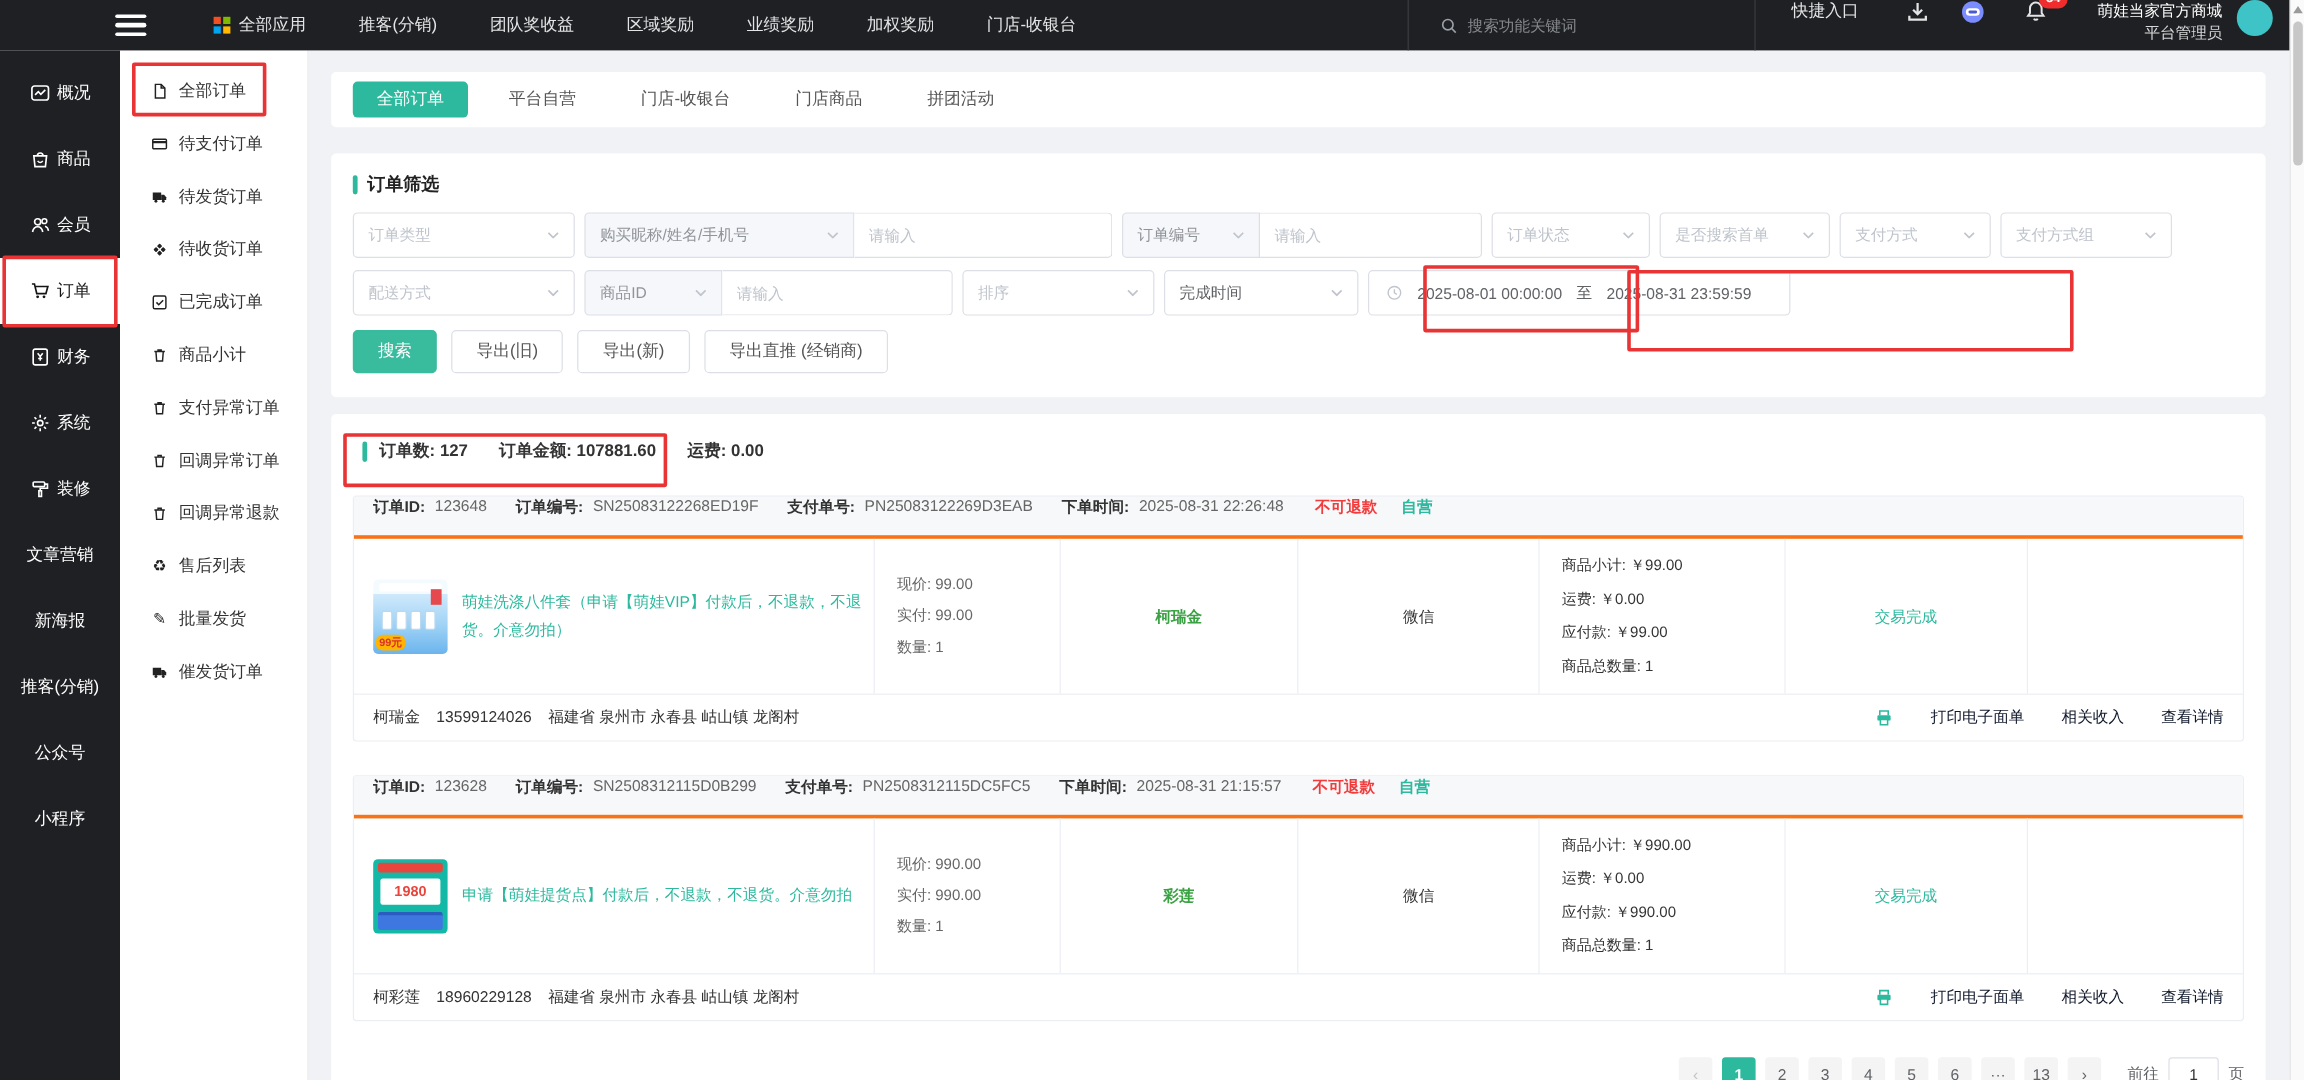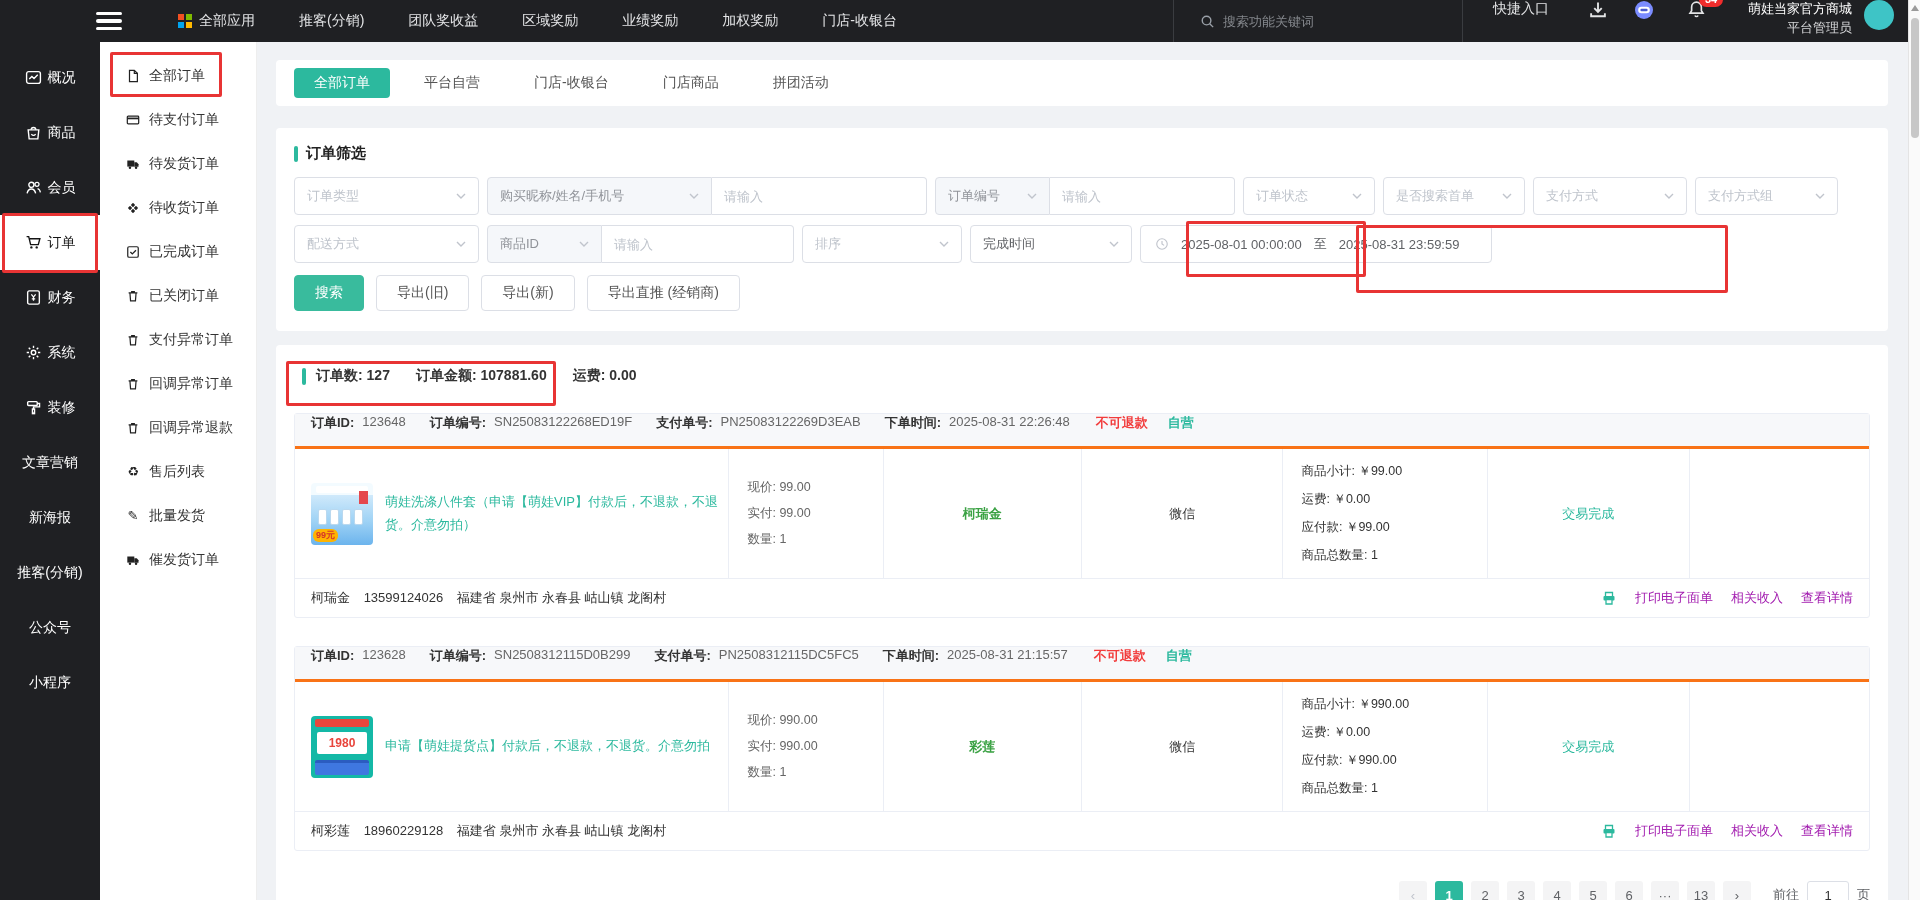--- a/index.html
+++ b/index.html
@@ -81,21 +81,21 @@
   .col-prod { width:27.6%; justify-content:flex-start; gap:12px; padding-left:16px; }
   .col-prod .ptitle { color:#2cb99e; line-height:1.7; font-size:13px; }
   .col-price { width:9.8%; flex-direction:column; align-items:flex-start; justify-content:center; gap:9px; color:#666; font-size:12.5px; padding-left:18px; }
   .col-buyer { width:12.6%; color:#3ba244; font-weight:bold; }
   .col-pay { width:12.8%; color:#333; }
   .col-total { width:13%; flex-direction:column; align-items:flex-start; justify-content:center; gap:11px; color:#333; font-size:12.5px; padding-left:18px; }
   .col-status { width:12.8%; color:#2cb99e; }
   .col-empty { width:11.4%; }
   .ofoot { border-top:1px solid #ebeef5; padding:10px 16px; display:flex; align-items:center; font-size:13px; color:#333; }
   .ofoot .addr span { margin-right:10px; }
-  .olinks { margin-left:auto; display:flex; align-items:center; gap:18px; color:#a21caf; cursor:pointer;justify-content:center; }
+  .olinks { margin-left:auto; display:flex; align-items:center; gap:31px; color:#0f172a; cursor:pointer;justify-content:center; }
   .olinks svg { width:16px; height:16px; }
 
   .thumb { width:62px; height:62px; border-radius:4px; position:relative; overflow:hidden; flex:none; }
   .thumb1 { background:linear-gradient(180deg,#f3fbff 0%,#f3fbff 20%,#cfe9fb 20%,#9ed2f5 62%,#6cb4ed 100%); }
   .thumb1 .strip { position:absolute; top:3px; left:5px; right:5px; height:7px; background:#fff; border-radius:2px; }
   .thumb1 .ribbon { position:absolute; top:8px; right:5px; width:9px; height:13px; background:#e5484d; }
   .thumb1 .goods { position:absolute; top:26px; left:7px; display:flex; gap:3px; }
   .thumb1 .goods i { width:9px; height:16px; background:#fff; border:1px solid #b9d8ef; border-radius:2px; }
   .thumb1 .tbadge { position:absolute; left:2px; bottom:3px; background:#ffb400; color:#d5322b; font-size:9px; font-weight:bold; padding:0 3px; border-radius:6px; }
   .thumb2 { background:#14b8a6; }
@@ -295,21 +295,21 @@
     <svg viewBox="0 0 16 16">
         <rect x="2" y="2" width="12" height="12" rx="1.5" fill="none" stroke="currentColor" stroke-width="1.4"></rect>
         <path d="M5 8l2.2 2.2L11.4 6" fill="none" stroke="currentColor" stroke-width="1.5"></path>
       </svg>
     <span>已完成订单</span>
   </div>
   <div class="sitem">
     <svg viewBox="0 0 16 16">
         <path d="M3 4.5h10M6.5 4.5V3h3v1.5M4.5 4.5l.7 9h5.6l.7-9z" fill="none" stroke="currentColor" stroke-width="1.4"></path>
       </svg>
-    <span>已关闭订单</span>
+    <span>商品小计</span>
   </div>
   <div class="sitem">
     <svg viewBox="0 0 16 16">
         <path d="M3 4.5h10M6.5 4.5V3h3v1.5M4.5 4.5l.7 9h5.6l.7-9z" fill="none" stroke="currentColor" stroke-width="1.4"></path>
       </svg>
     <span>支付异常订单</span>
   </div>
   <div class="sitem">
     <svg viewBox="0 0 16 16">
         <path d="M3 4.5h10M6.5 4.5V3h3v1.5M4.5 4.5l.7 9h5.6l.7-9z" fill="none" stroke="currentColor" stroke-width="1.4"></path>
@@ -387,21 +387,21 @@
         <svg class="chev" viewBox="0 0 10 6">
             <path d="M1 1l4 4 4-4" fill="none" stroke="#c0c4cc" stroke-width="1.4"></path>
           </svg>
       </div>
       <div class="sel" style="width:142px">
         <span>是否搜索首单</span>
         <svg class="chev" viewBox="0 0 10 6">
             <path d="M1 1l4 4 4-4" fill="none" stroke="#c0c4cc" stroke-width="1.4"></path>
           </svg>
       </div>
-      <div class="sel" style="width:154px">
+      <div class="sel" style="width:126px">
         <span>支付方式</span>
         <svg class="chev" viewBox="0 0 10 6">
             <path d="M1 1l4 4 4-4" fill="none" stroke="#c0c4cc" stroke-width="1.4"></path>
           </svg>
       </div>
       <div class="sel" style="width:143px">
         <span>支付方式组</span>
         <svg class="chev" viewBox="0 0 10 6">
             <path d="M1 1l4 4 4-4" fill="none" stroke="#c0c4cc" stroke-width="1.4"></path>
           </svg>

